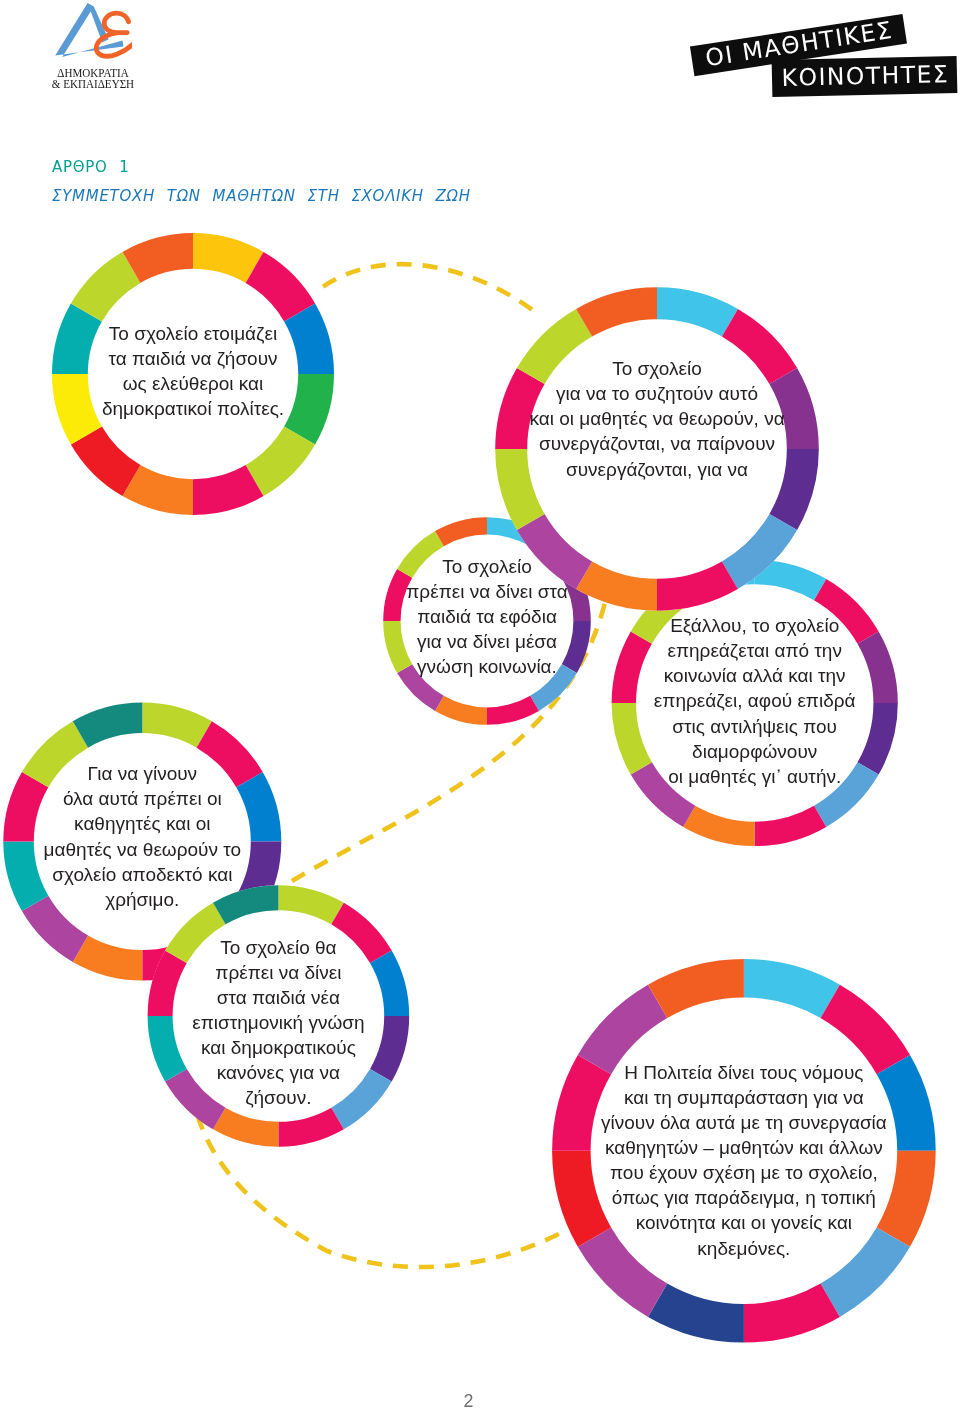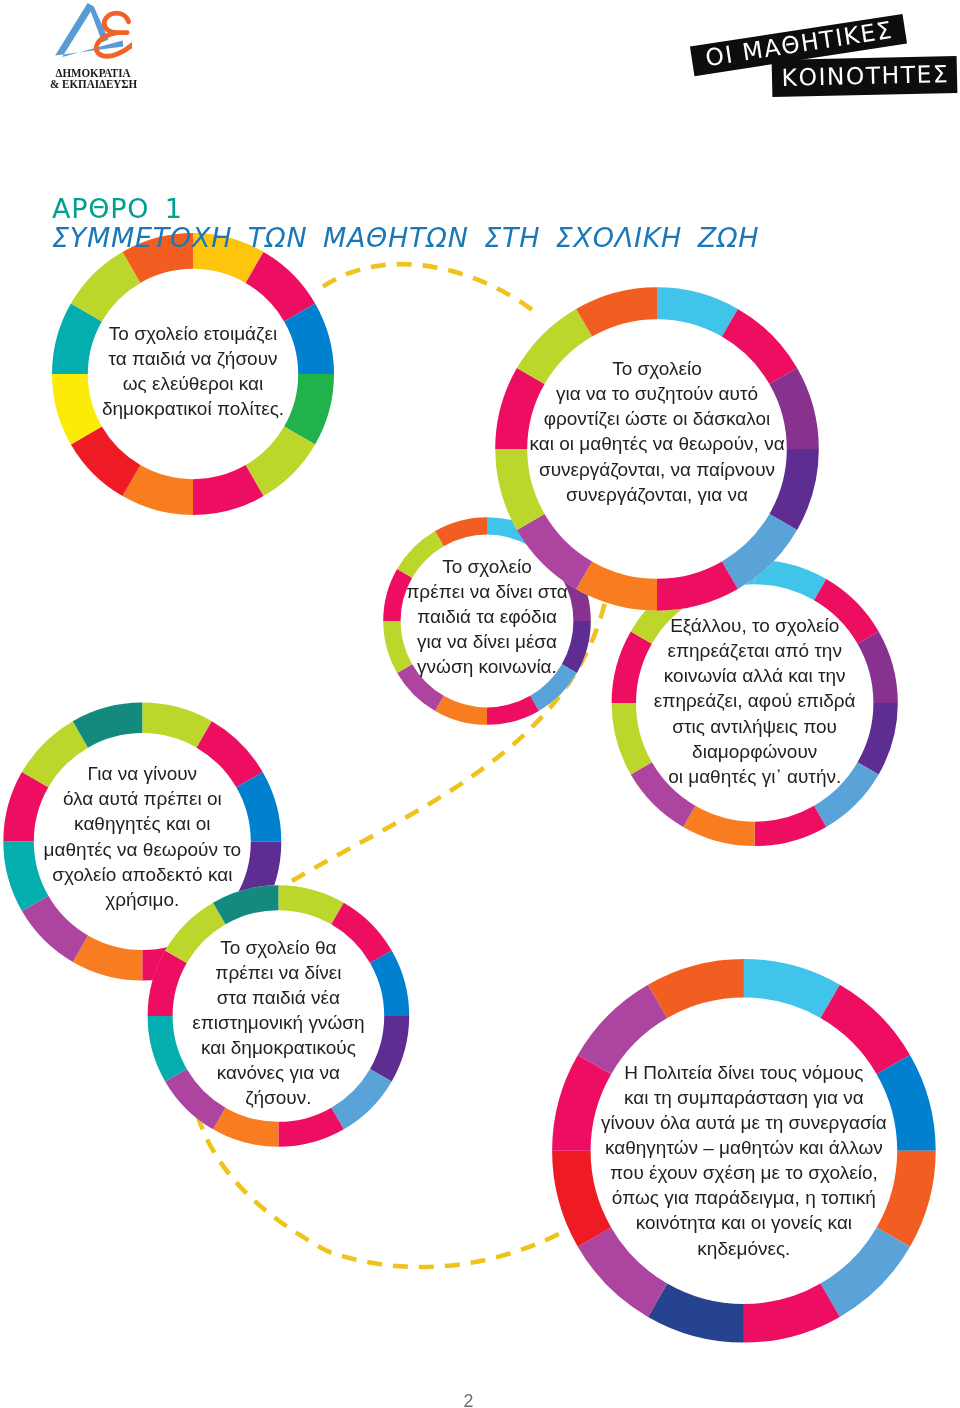--- a/index.html
+++ b/index.html
@@ -1,38 +1,38 @@
 <!DOCTYPE html>
 <html lang="el"><head>
 <meta charset="utf-8">
 <title>Οι Μαθητικές Κοινότητες</title>
 <style>
   html,body{margin:0;padding:0;}
   body{width:960px;height:1408px;background:#fff;position:relative;overflow:hidden;
        font-family:"Liberation Sans",sans-serif;-webkit-font-smoothing:antialiased;}
   .page{position:absolute;inset:0;width:960px;height:1408px;}
   svg.canvas{position:absolute;left:0;top:0;width:960px;height:1408px;}
-  .logo{position:absolute;left:52px;top:0px;width:126px;height:92px;font-weight:bold;}
+  .logo{position:absolute;left:52px;top:0px;width:126px;height:92px;}
   .logo svg{display:block;width:80px;height:60px;margin-left:0px;}
   .logo-words{position:absolute;left:-8.7px;top:67.6px;width:100px;
       font-family:"Liberation Serif",serif;color:#1a1a1a;line-height:11.4px;
       letter-spacing:0px;text-align:center;
       transform:scaleX(0.86);transform-origin:50% 0;}
   .logo-words div{white-space:nowrap;font-size:12.9px;}
   .badge{position:absolute;background:#0d0d0d;color:#fff;
       font-family:"DejaVu Sans",sans-serif;font-weight:400;letter-spacing:1.45px;
       font-size:23.5px;white-space:nowrap;display:flex;align-items:center;
       justify-content:center;text-indent:1.45px;line-height:1;}
   #badge-1{left:691px;top:30.2px;width:215.3px;height:30.3px;
       transform:rotate(-8.72deg);transform-origin:50% 50%;}
   #badge-2{left:772px;top:58.3px;width:185.4px;height:37.3px;
       transform:rotate(-1.3deg);transform-origin:50% 50%;}
   .hdr{position:absolute;left:52px;}
-  .hdr{font-family:"DejaVu Sans",sans-serif;font-size:27px;font-weight:400;
-      letter-spacing:0.72px;word-spacing:6.3px;margin-top:35px;}
+  .hdr{font-family:"DejaVu Sans",sans-serif;font-size:15px;font-weight:400;
+      letter-spacing:0.72px;word-spacing:6.3px;}
   #hdr-article{top:157.5px;color:#00A091;}
   #hdr-sub{top:187px;color:#1A78B8;font-style:italic;}
   .ring-text{position:absolute;text-align:center;color:#231f20;
       font-family:"Liberation Sans",sans-serif;}
   .ring-text div{white-space:nowrap;}
   #page-num{position:absolute;left:0;top:1393px;width:937px;text-align:center;
       font-size:17.8px;line-height:17.8px;color:#6d6e71;font-family:"Liberation Sans",sans-serif;}
 </style>
 </head>
 <body>
@@ -200,21 +200,20 @@
         <div>επηρεάζεται από την</div>
         <div>κοινωνία αλλά και την</div>
         <div>επηρεάζει, αφού επιδρά</div>
         <div>στις αντιλήψεις που</div>
         <div>διαμορφώνουν</div>
         <div>οι μαθητές γι᾽ αυτήν.</div>
       </div>
       <div class="ring-text" style="left: 357px; top: 356.15px; width: 600px; font-size: 19px; line-height: 25.1px;">
         <div>Το σχολείο</div>
         <div>για να το συζητούν αυτό</div>
-        <div>φροντίζει ώστε οι δάσκαλοι</div>
         <div>και οι μαθητές να θεωρούν, να</div>
         <div>συνεργάζονται, να παίρνουν</div>
         <div>συνεργάζονται, για να</div>
       </div>
       <div class="ring-text" style="left: -21.6px; top: 934.65px; width: 600px; font-size: 19px; line-height: 25.1px;">
         <div>Το σχολείο θα</div>
         <div>πρέπει να δίνει</div>
         <div>στα παιδιά νέα</div>
         <div>επιστημονική γνώση</div>
         <div>και δημοκρατικούς</div>

